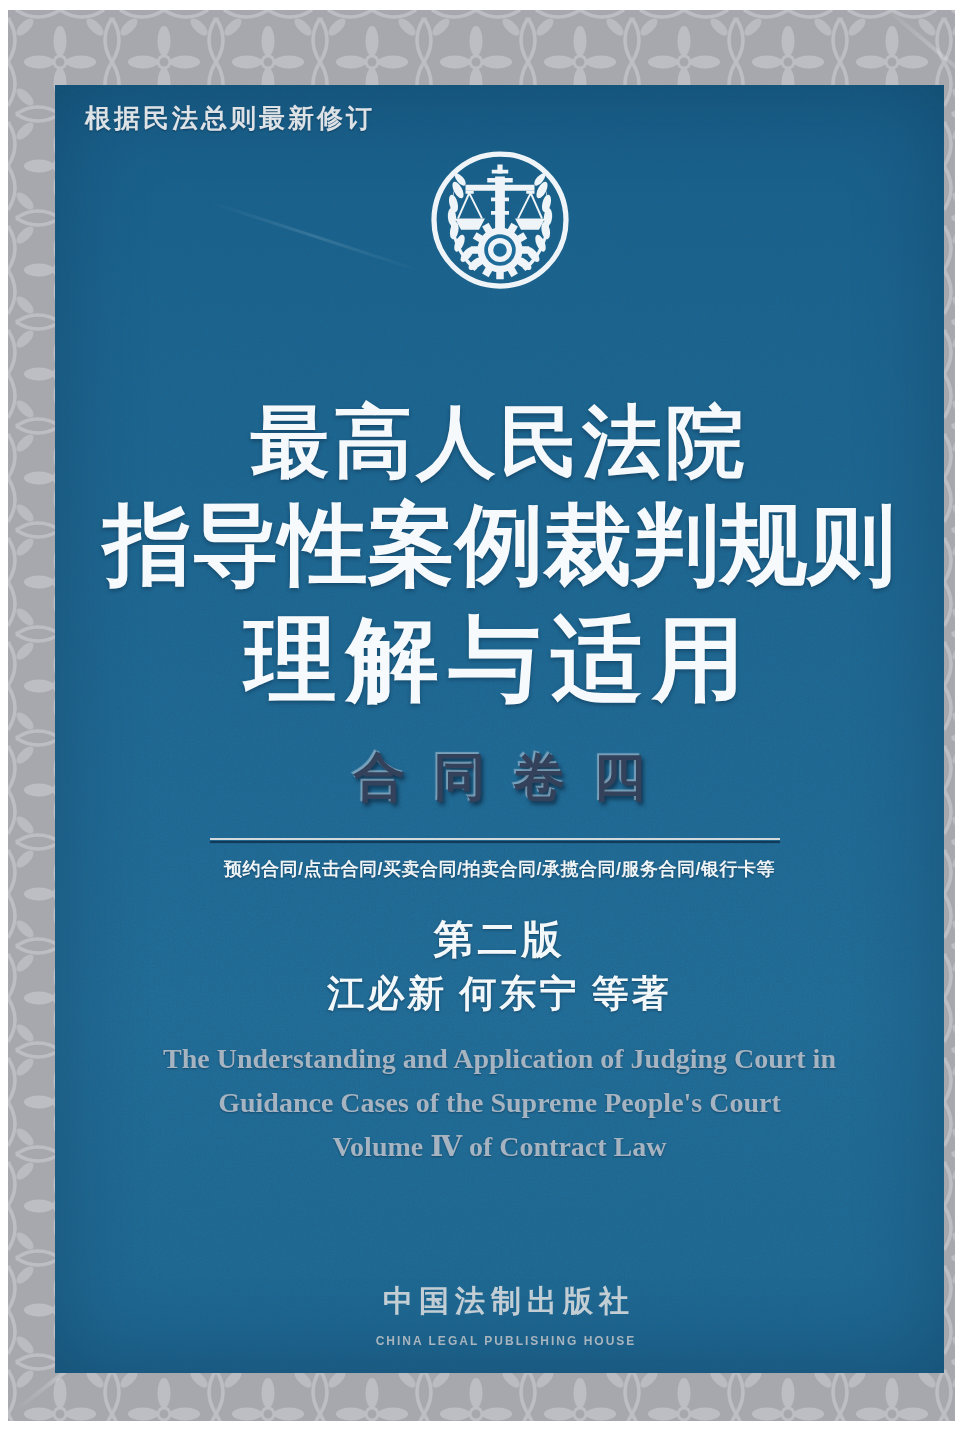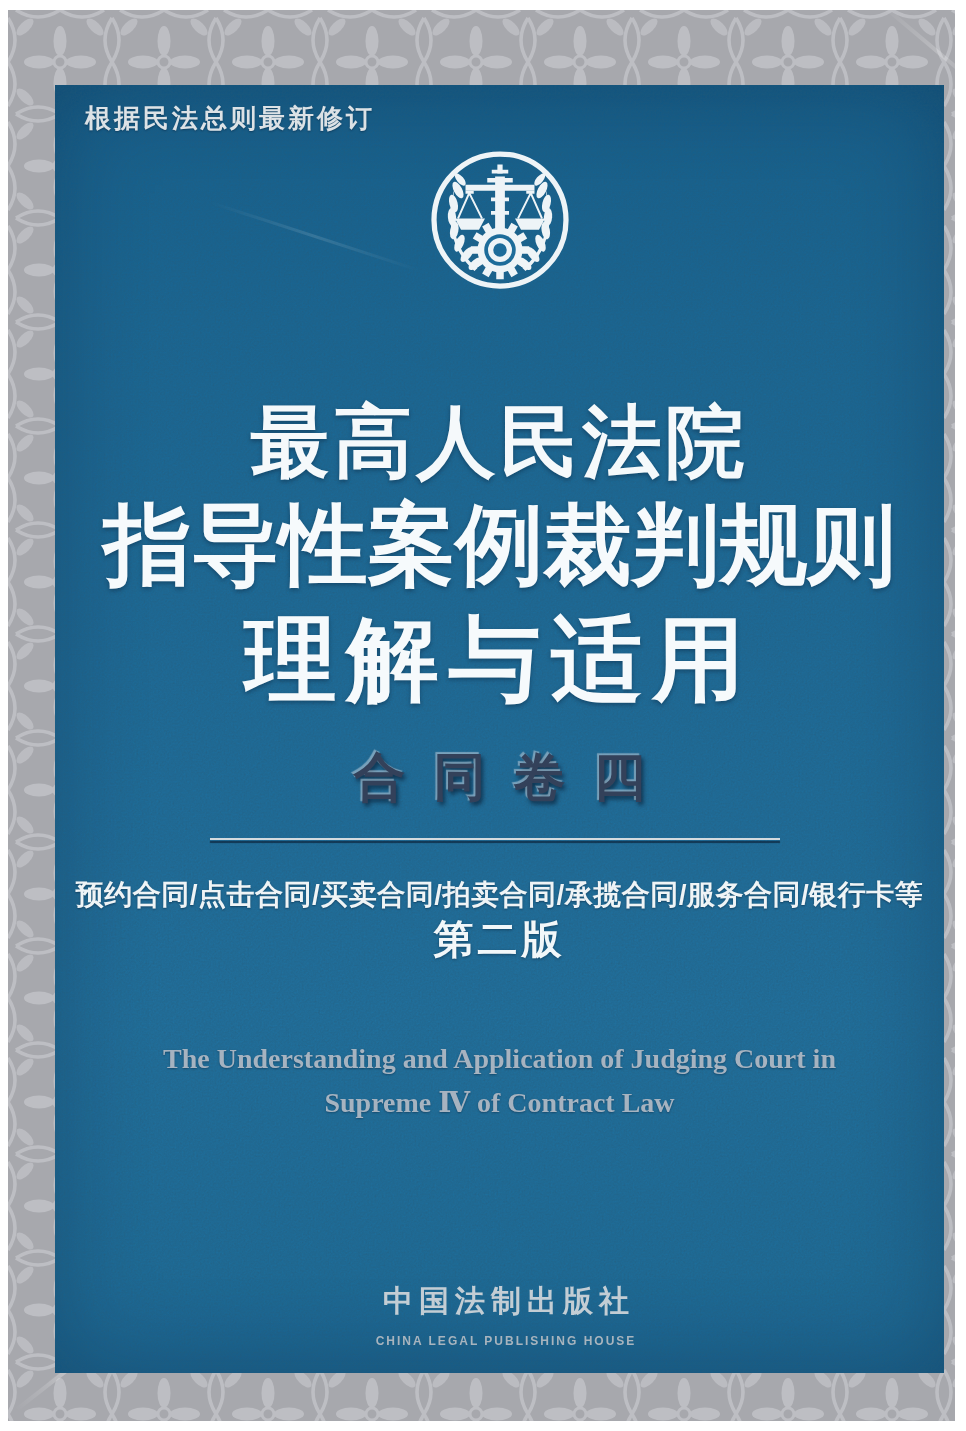--- a/index.html
+++ b/index.html
@@ -42,21 +42,21 @@
   .title3{top:513px;font-size:92px;font-weight:900;color:#f6fafc;letter-spacing:10px;text-shadow:0 2px 4px rgba(0,15,35,.35);}
   .volume{
     top:658px;font-size:52px;font-weight:700;color:#33415a;letter-spacing:28px;text-indent:28px;
     font-family:"Liberation Serif","DejaVu Serif",serif;
     text-shadow:-2px -2px 1px rgba(195,210,222,.55),2px 3px 4px rgba(0,10,25,.55);
   }
   .divider{
     position:absolute;left:155px;top:753px;width:570px;height:2px;
     background:#d3dade;box-shadow:0 3px 1px rgba(8,20,38,.6);
   }
-  .subjects{top:791px;font-size:28px;font-weight:bold;color:#eff4f6;letter-spacing:.5px;text-shadow:0 1px 2px rgba(0,15,35,.4);}
+  .subjects{top:772px;font-size:18px;font-weight:bold;color:#eff4f6;letter-spacing:.5px;text-shadow:0 1px 2px rgba(0,15,35,.4);}
   .edition{top:827px;font-size:40px;font-weight:900;color:#f2f7f9;letter-spacing:4px;text-shadow:0 1px 3px rgba(0,15,35,.4);}
   .authors{
     top:884px;font-size:37px;font-weight:bold;color:#f2f7f9;letter-spacing:3px;
     font-family:"Liberation Serif","DejaVu Serif",serif;text-shadow:0 1px 3px rgba(0,15,35,.4);
   }
   .entitle{
     top:952px;font-family:"Liberation Serif","DejaVu Serif",serif;
     font-size:28px;font-weight:700;color:#a6b3c0;line-height:44px;white-space:nowrap;
     text-shadow:0 1px 2px rgba(0,15,35,.35);
   }
@@ -200,24 +200,26 @@
 
     <div class="txt title1">最高人民法院</div>
     <div class="txt title3">理解与适用</div>
     <div class="txt title2">指导性案例裁判规则</div>
 
     <div class="txt volume">合同卷四</div>
     <div class="divider"></div>
 
     <div class="txt subjects">预约合同/点击合同/买卖合同/拍卖合同/承揽合同/服务合同/银行卡等</div>
     <div class="txt edition">第二版</div>
+    <div class="txt authors">江必新 何东宁 等著</div>
 
     <div class="txt entitle">
       <div>The Understanding and Application of Judging Court in</div>
-      <div>Supreme Ⅳ of Contract Law</div>
+      <div>Guidance Cases of the Supreme People's Court</div>
+      <div>Volume Ⅳ of Contract Law</div>
     </div>
 
     <div class="txt pub">
       <div class="pub-cn">中国法制出版社</div>
       <div class="pub-en">CHINA LEGAL PUBLISHING HOUSE</div>
     </div>
 
   </div>
 </div>
 

